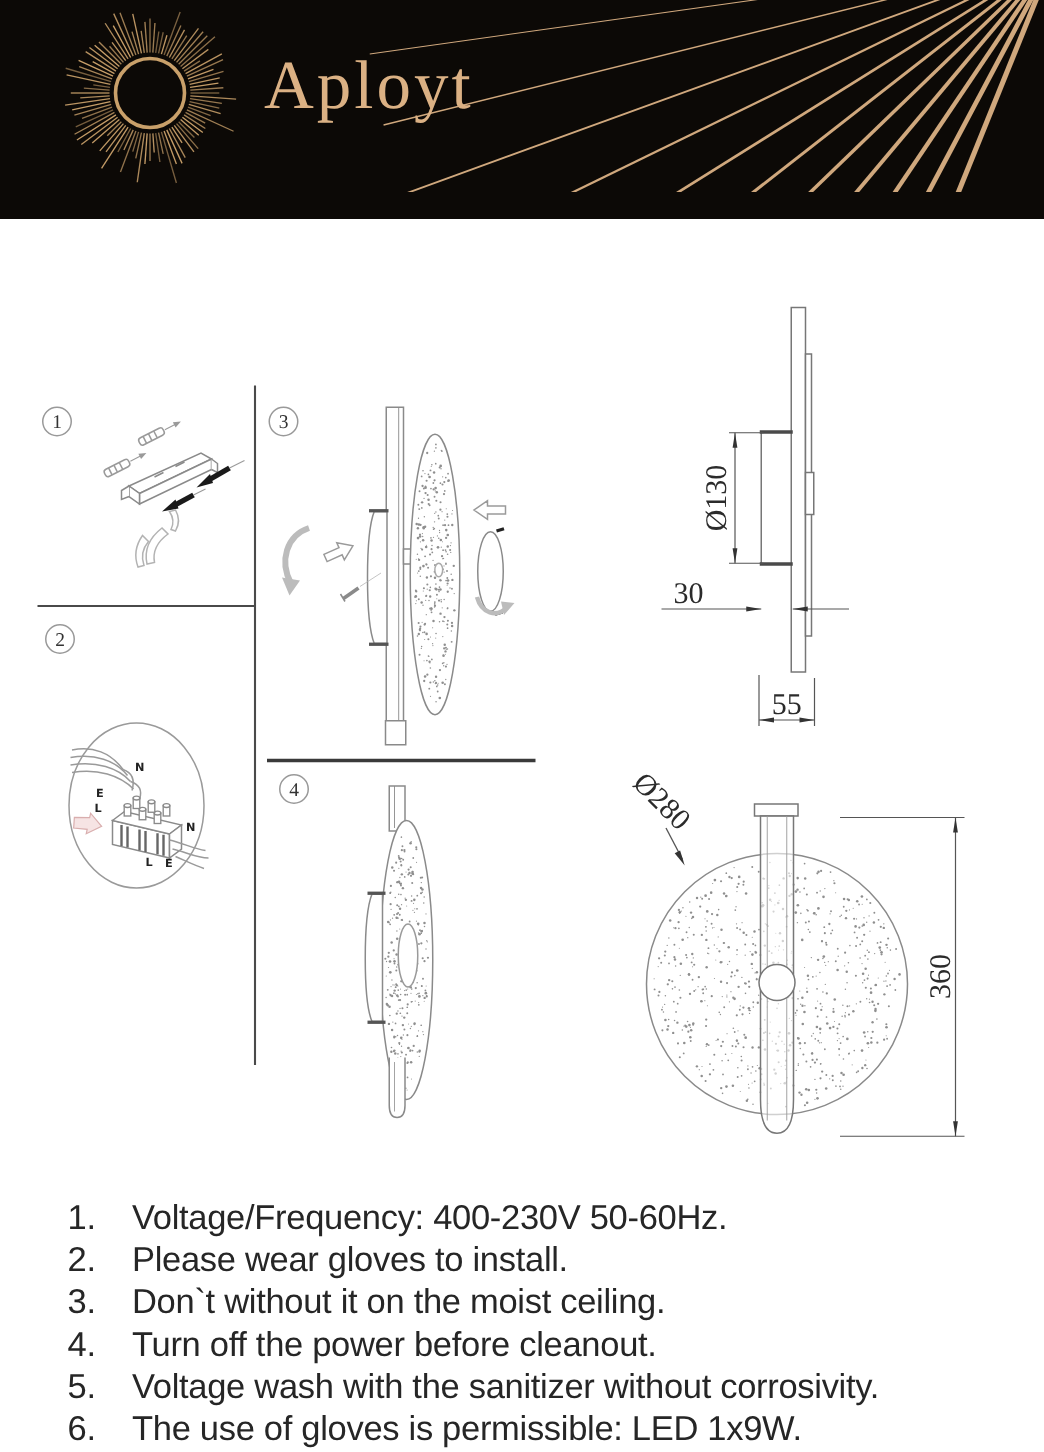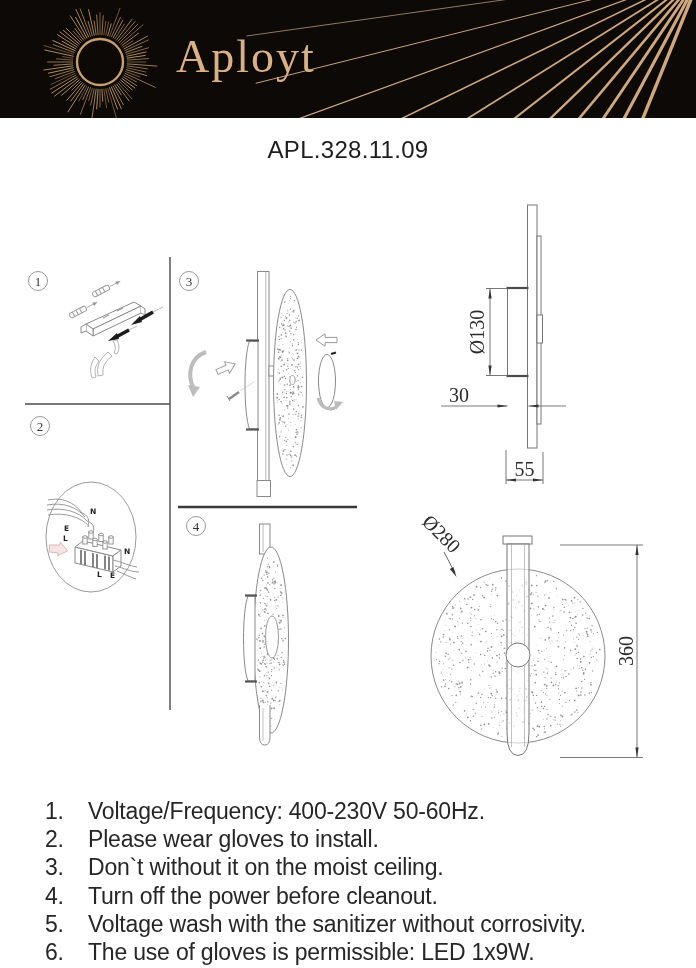--- a/index.html
+++ b/index.html
@@ -3,21 +3,21 @@
 <meta charset="utf-8">
 <style>
   html,body{margin:0;padding:0;background:#fff;}
   .page{
     position:relative;width:696px;height:968px;background:#fff;
     font-family:"Liberation Sans", sans-serif;overflow:hidden;
     outline:1px solid #e3e3e3;
   }
   
   .header{
-    position:absolute;left:0;top:0;width:696px;height:118px;
+    position:absolute;left:0;top:0;width:696px;height:146px;
     background:var(--header-bg,#0c0906);overflow:hidden;
   }
   .header svg{position:absolute;left:0;top:0;}
   .brand{
     position:absolute;left:176px;top:30px;
     font-family:"Liberation Serif", serif;
     font-weight:normal;font-size:46px;letter-spacing:2px;
     color:var(--gold,#c9a06a);
   }
   
@@ -147,21 +147,20 @@
           <line x1="702" y1="-28" x2="288.6" y2="173.7" stroke="#dbb184" stroke-width="1.51" opacity="0.95"></line>
           <line x1="702" y1="-28" x2="269.7" y2="129.3" stroke="#dbb184" stroke-width="1.24" opacity="0.95"></line>
           <line x1="702" y1="-28" x2="255.7" y2="83.3" stroke="#dbb184" stroke-width="0.97" opacity="0.95"></line>
           <line x1="702" y1="-28" x2="246.5" y2="36.0" stroke="#dbb184" stroke-width="0.7" opacity="0.95"></line>
         </g>
     </svg>
     <div class="brand">Aployt</div>
   </div>
 
   <div class="title-block">
-    <div>APL.328.11.09</div>
   </div>
 
   <svg class="diagram" viewBox="0 0 696 968">
 
     <g stroke="#4a4a4a">
       <line x1="170" y1="257" x2="170" y2="710" stroke-width="1.4"></line>
       <line x1="25" y1="404" x2="170" y2="404" stroke-width="1.4"></line>
       <line x1="178" y1="507" x2="357" y2="507" stroke-width="2.4" stroke="#3a3a3a"></line>
     </g>
 

